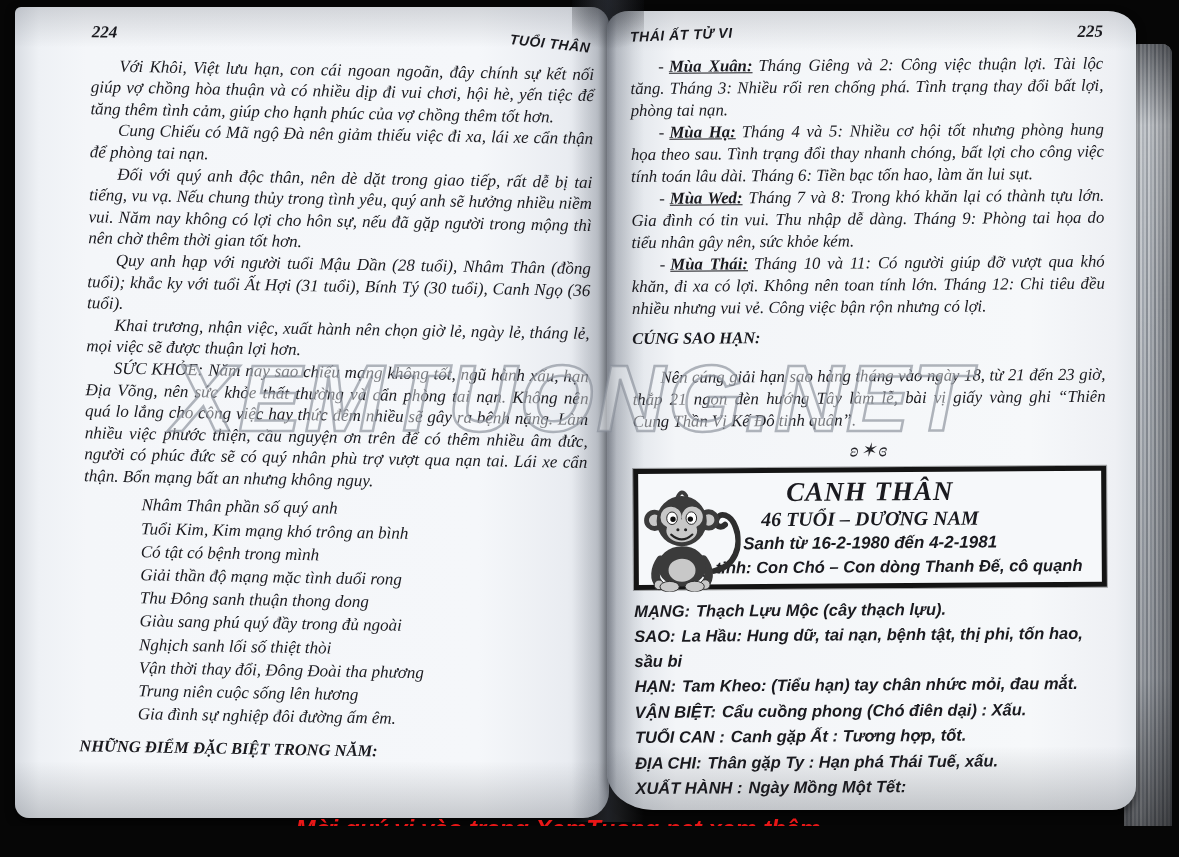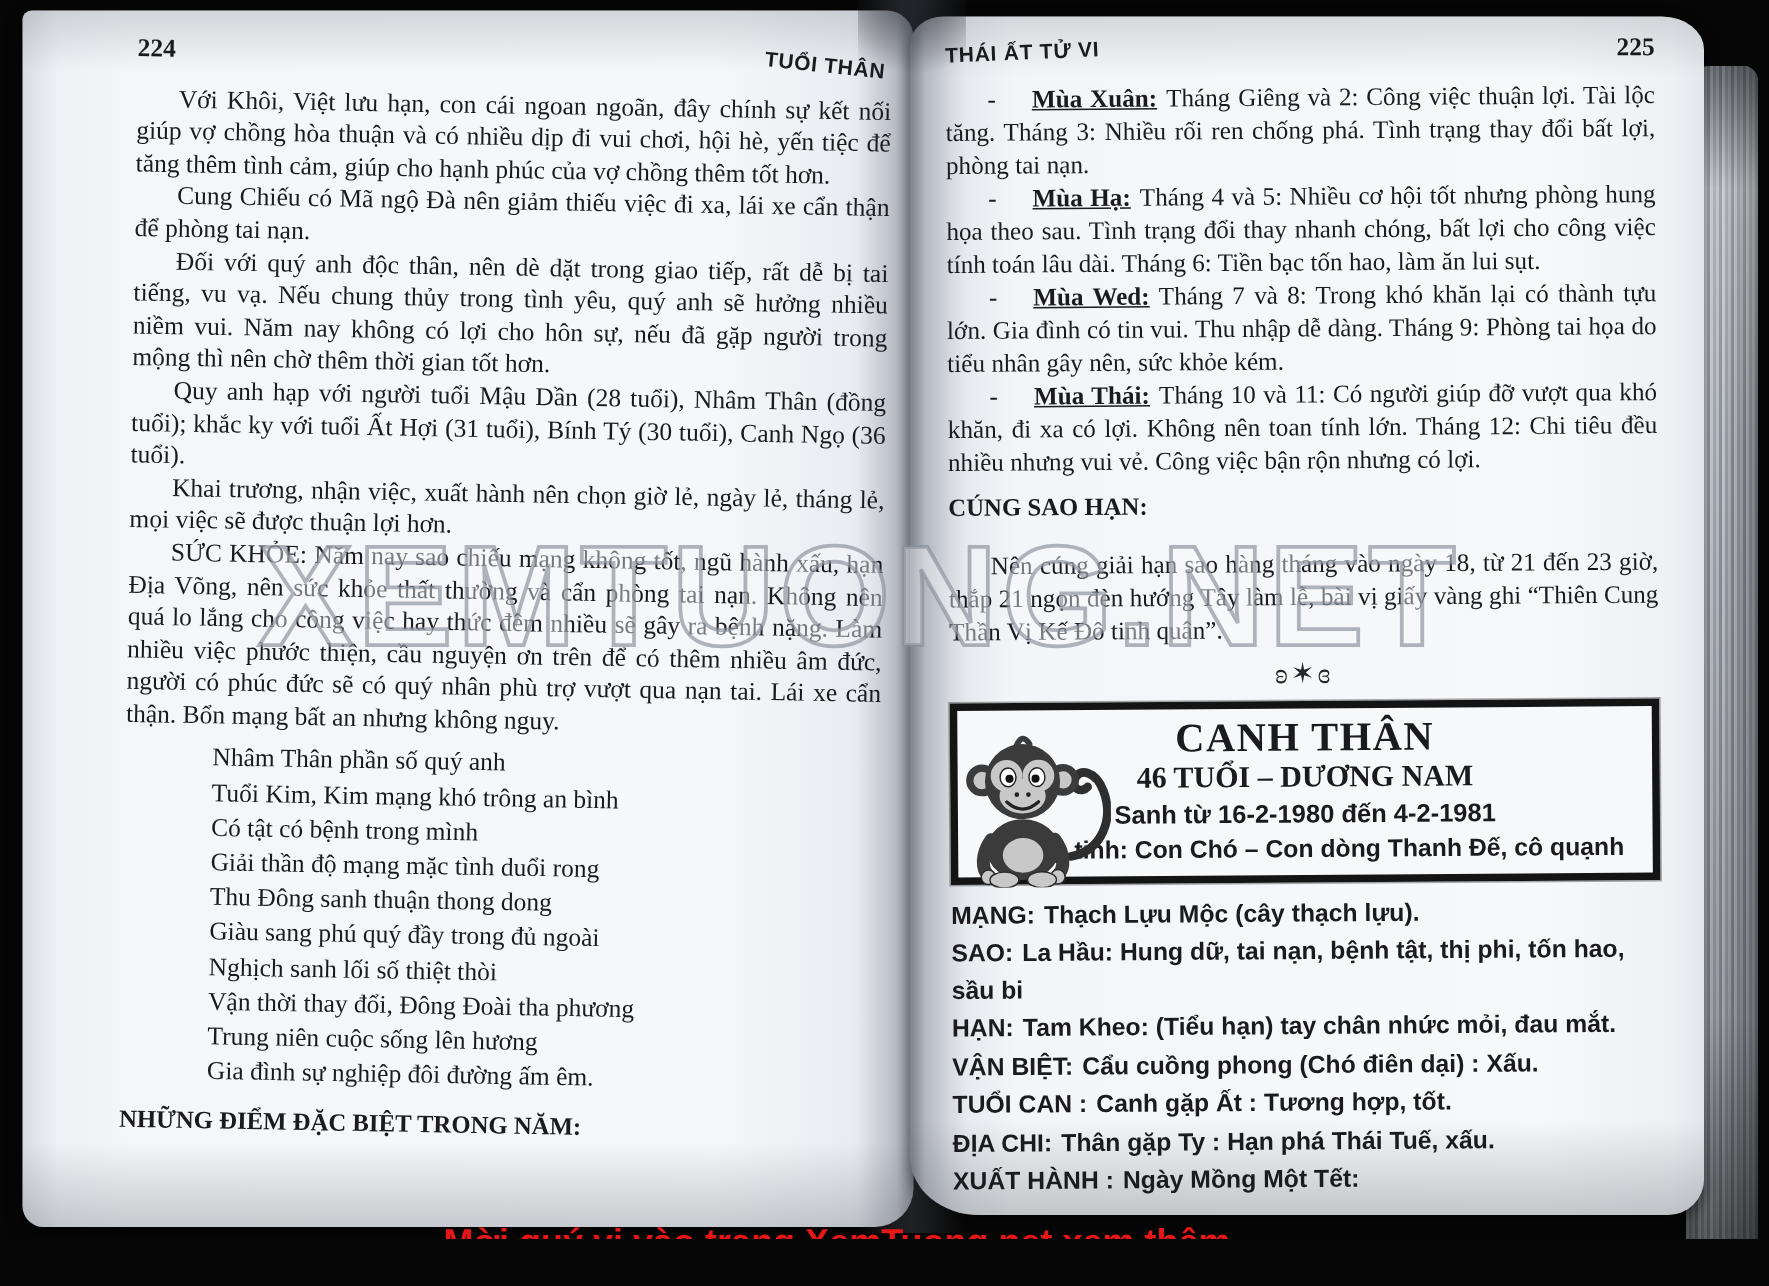--- a/index.html
+++ b/index.html
@@ -1,17 +1,17 @@
 <!DOCTYPE html>
 <html><head>
 <meta charset="utf-8">
 <style>
   html,body{margin:0;padding:0;background:#060606;}
   .scene{position:relative;width:1179px;height:826px;background:#060606;overflow:hidden;
-         font-family:"Liberation Serif",serif;color:#1a1a1f;}
+         font-family:"Liberation Serif",serif;color:#1a1a1f;font-style:italic;}
 
   
   .table-surface{position:absolute;left:0;top:752px;width:100%;height:105px;z-index:0;
     background:linear-gradient(180deg,#73756६5 0%,#6b6d60 0%,#55574b 42%,#31322b 76%,#050505 94%);}
 
   
   .page-stack{position:absolute;left:1124px;top:44px;width:48px;height:813px;z-index:1;
     border-radius:16px 10px 0 0;
     background:repeating-linear-gradient(90deg,#d8dce1 0 2px,#aeb4bc 2px 4px,#c9ced4 4px 6px,#9aa0a8 6px 8px);}
   .page-stack::after{content:"";position:absolute;inset:0;border-radius:inherit;
@@ -53,21 +53,21 @@
   .poem-line{line-height:23.2px;}
   .caps-heading{margin:10px 0 0 0;font-weight:bold;font-size:16.5px;}
   .health-para{margin-top:6px;}
 
   
   .rp-content{position:absolute;left:630px;top:24px;width:473px;z-index:4;
     transform:rotate(-.4deg);transform-origin:0 0;
     font-size:16.8px;line-height:22px;}
   .rp-header{display:flex;justify-content:space-between;margin-bottom:10px;}
   .season-dash{margin-right:5px;}
-  .season-label{font-weight:bold;text-decoration:underline;margin-right:6px;margin-left:19px;}
+  .season-label{font-weight:bold;text-decoration:underline;margin-right:6px;}
   .cung-heading{margin-top:8px;font-weight:bold;font-size:16.5px;}
   .cung-text{margin-top:2px;}
   .ornament{text-align:center;font-size:19px;margin:8px 0 6px 0;color:#26262b;letter-spacing:2px;}
 
   .zodiac-box{position:relative;margin-top:6px;border:5px solid #141414;background:#f6f8fa;
     padding:4px 6px 4px 6px;text-align:center;box-shadow:0 0 0 1px rgba(20,20,20,.35);}
   .zb-title{font-family:"Liberation Serif",serif;font-weight:bold;font-size:27px;line-height:30px;letter-spacing:1px;}
   .zb-subtitle{font-family:"Liberation Serif",serif;font-weight:bold;font-size:20px;line-height:25px;}
   .zb-birth{font-family:"Liberation Sans",sans-serif;font-weight:bold;font-size:17px;line-height:23px;}
   .zb-tuongtinh{font-family:"Liberation Sans",sans-serif;font-weight:bold;font-size:16.5px;line-height:25px;}

